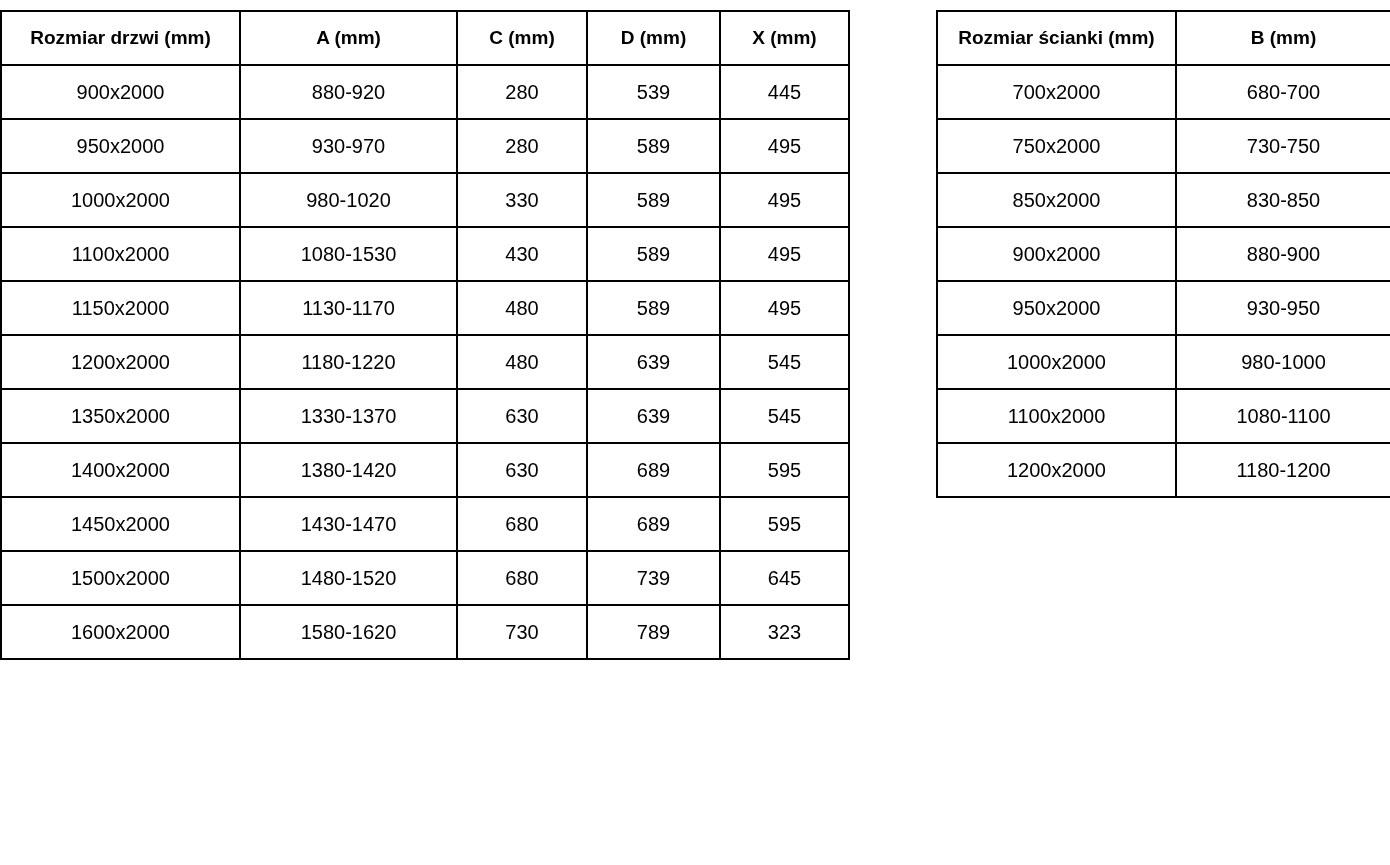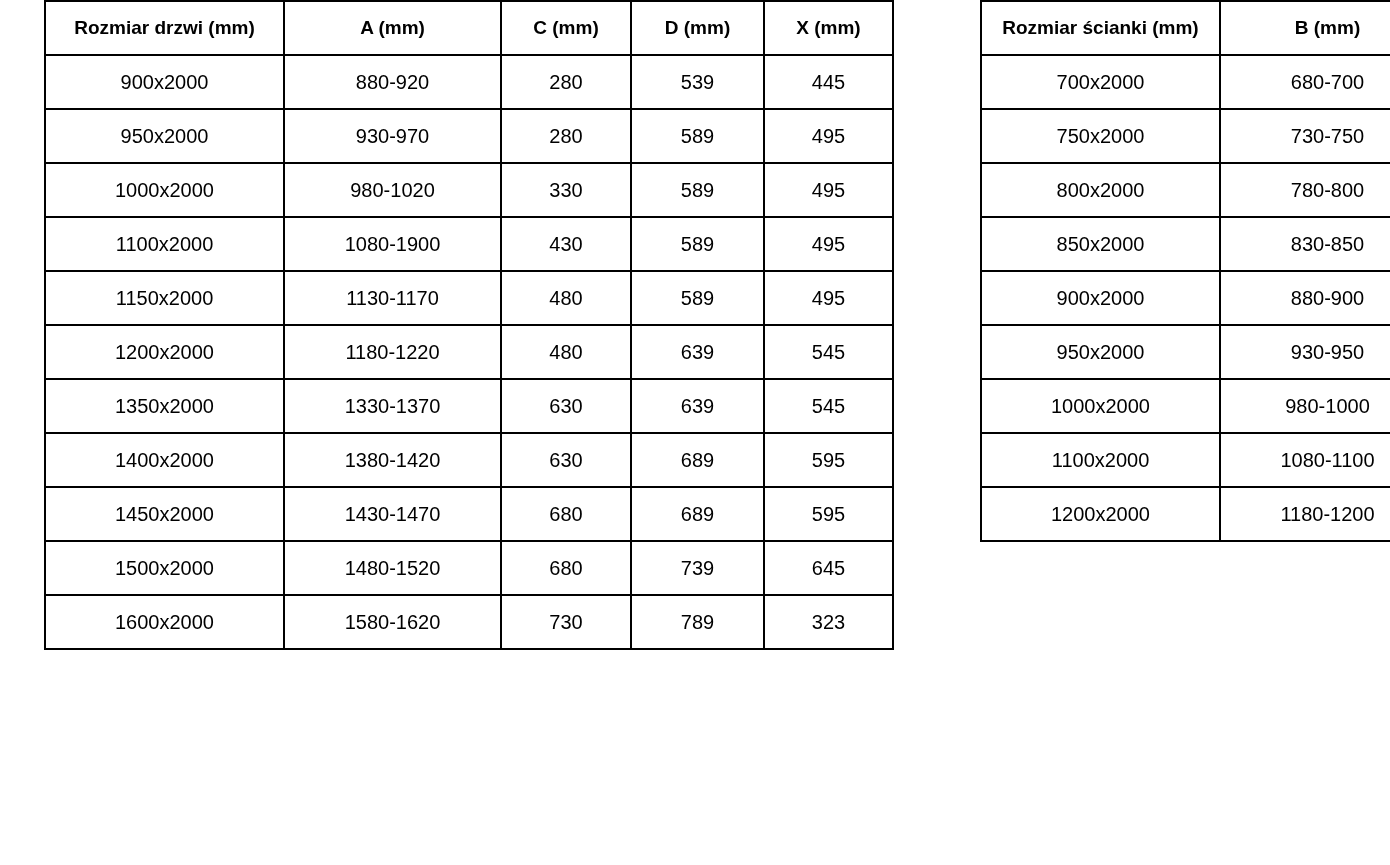--- a/index.html
+++ b/index.html
@@ -12,22 +12,21 @@
     width: 1390px;
     height: 865px;
     background: #ffffff;
     font-family: "Liberation Sans", sans-serif;
     color: #000000;
   }
   table {
     border-collapse: collapse;
     table-layout: fixed;
     position: absolute;
-    top: 0;
-    margin-left: 44px;
+    top: 10px;
   }
   table.door-table { left: 0; width: 848px; }
   table.wall-table { left: 936px; width: 454px; }
   th, td {
     border: 2px solid #000000;
     text-align: center;
     vertical-align: middle;
     padding: 0;
     overflow: hidden;
     white-space: nowrap;
@@ -82,21 +81,21 @@
         </tr>
         <tr>
           <td>1000x2000</td>
           <td>980-1020</td>
           <td>330</td>
           <td>589</td>
           <td>495</td>
         </tr>
         <tr>
           <td>1100x2000</td>
-          <td>1080-1900</td>
+          <td>1080-1530</td>
           <td>430</td>
           <td>589</td>
           <td>495</td>
         </tr>
         <tr>
           <td>1150x2000</td>
           <td>1130-1170</td>
           <td>480</td>
           <td>589</td>
           <td>495</td>
@@ -160,24 +159,20 @@
     <tbody>
         <tr>
           <td>700x2000</td>
           <td>680-700</td>
         </tr>
         <tr>
           <td>750x2000</td>
           <td>730-750</td>
         </tr>
         <tr>
-          <td>800x2000</td>
-          <td>780-800</td>
-        </tr>
-        <tr>
           <td>850x2000</td>
           <td>830-850</td>
         </tr>
         <tr>
           <td>900x2000</td>
           <td>880-900</td>
         </tr>
         <tr>
           <td>950x2000</td>
           <td>930-950</td>

